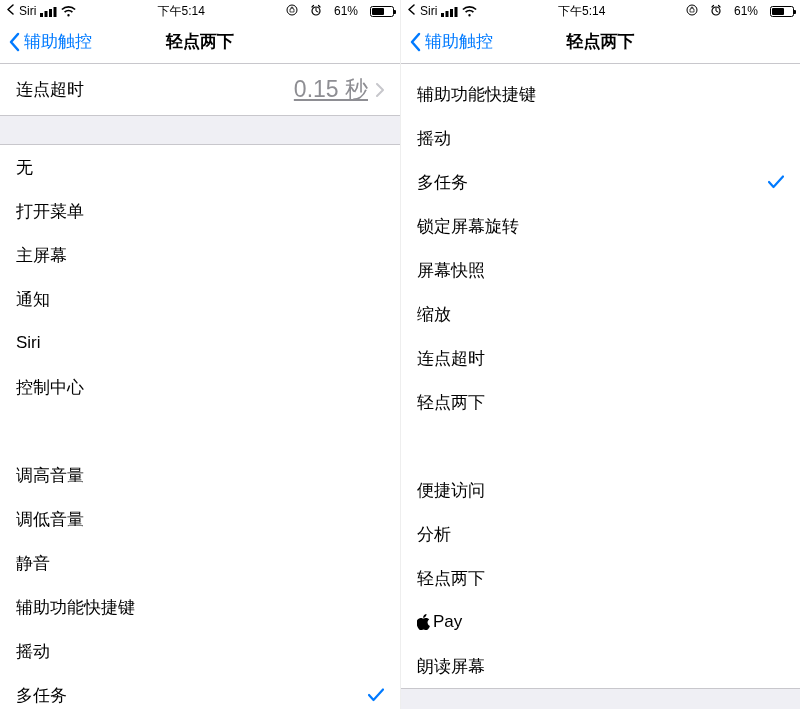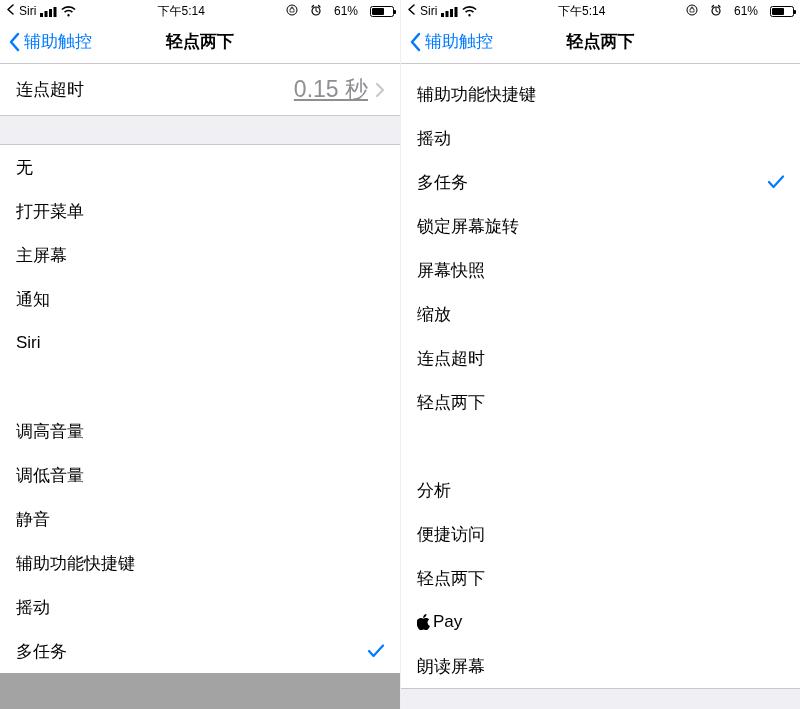--- a/index.html
+++ b/index.html
@@ -256,20 +256,24 @@
         </div>
         <div class="row">
           <span class="row-label">通知</span>
           <div class="row-sep"></div>
         </div>
         <div class="row">
           <span class="row-label">Siri</span>
           <div class="row-sep"></div>
         </div>
         <div class="row">
+          <span class="row-label">控制中心</span>
+          <div class="row-sep"></div>
+        </div>
+        <div class="row">
           <div class="row-sep"></div>
         </div>
         <div class="row">
           <span class="row-label">调高音量</span>
           <div class="row-sep"></div>
         </div>
         <div class="row">
           <span class="row-label">调低音量</span>
           <div class="row-sep"></div>
         </div>
@@ -392,25 +396,25 @@
           <div class="row-sep"></div>
         </div>
         <div class="row">
           <span class="row-label">轻点两下</span>
           <div class="row-sep"></div>
         </div>
         <div class="row">
           <div class="row-sep"></div>
         </div>
         <div class="row">
+          <span class="row-label">便捷访问</span>
+          <div class="row-sep"></div>
+        </div>
+        <div class="row">
           <span class="row-label">分析</span>
-          <div class="row-sep"></div>
-        </div>
-        <div class="row">
-          <span class="row-label">便捷访问</span>
           <div class="row-sep"></div>
         </div>
         <div class="row">
           <span class="row-label">轻点两下</span>
           <div class="row-sep"></div>
         </div>
         <div class="row">
           <span class="row-label">
             <svg class="apple-logo" width="14" height="16" viewBox="0 0 14 16">
               <path d="M10.5 8.4c0-2 1.6-2.9 1.7-3-0.9-1.3-2.4-1.5-2.9-1.5-1.2-.1-2.4.7-3 .7-.6 0-1.6-.7-2.6-.7C2.3 4 1 4.8.3 6.1c-1.4 2.5-.4 6.2 1 8.2.7 1 1.5 2.1 2.6 2 1-.04 1.4-.7 2.7-.7 1.2 0 1.6.7 2.7.6 1.1 0 1.8-1 2.5-2 .8-1.1 1.1-2.2 1.1-2.3-.02-.01-2.2-.9-2.4-3.5zM8.6 2.5C9.2 1.8 9.6.8 9.5 0c-.9.04-1.9.6-2.5 1.3-.5.6-1 1.6-.9 2.5.9.07 1.9-.5 2.5-1.3z" fill="#000"></path>

